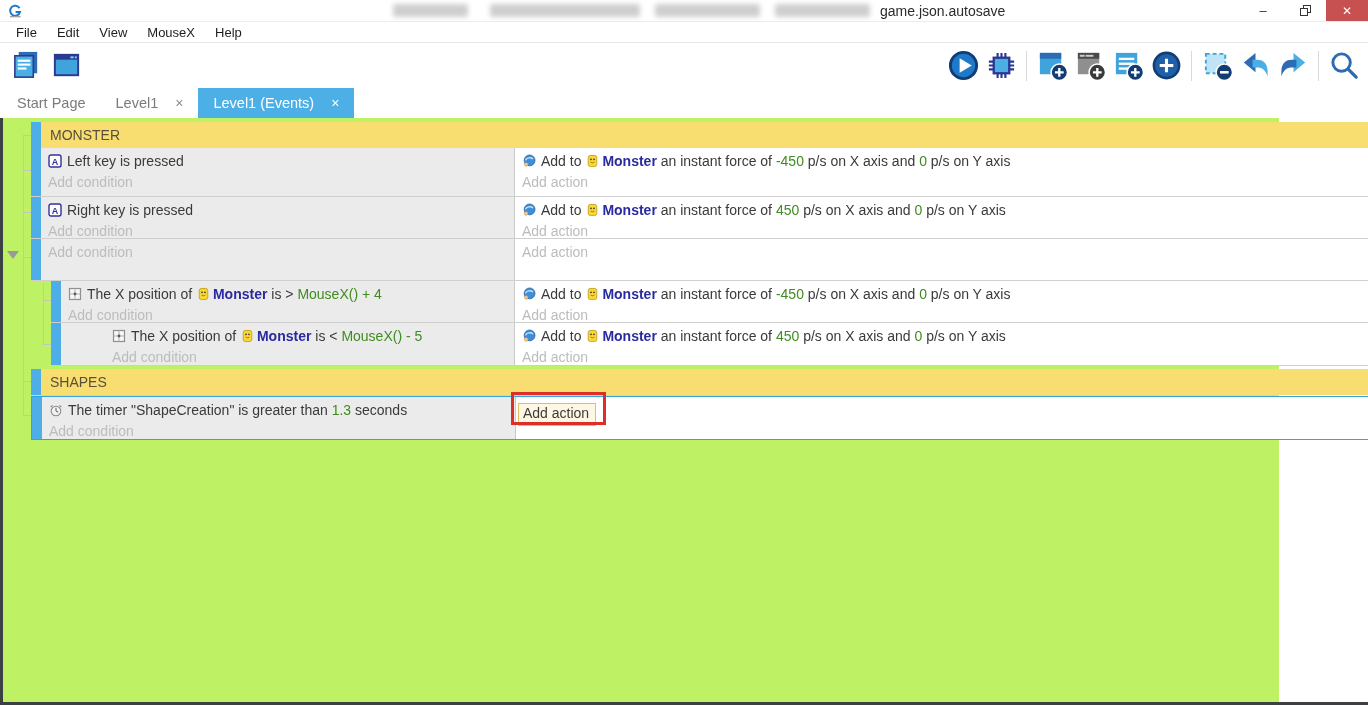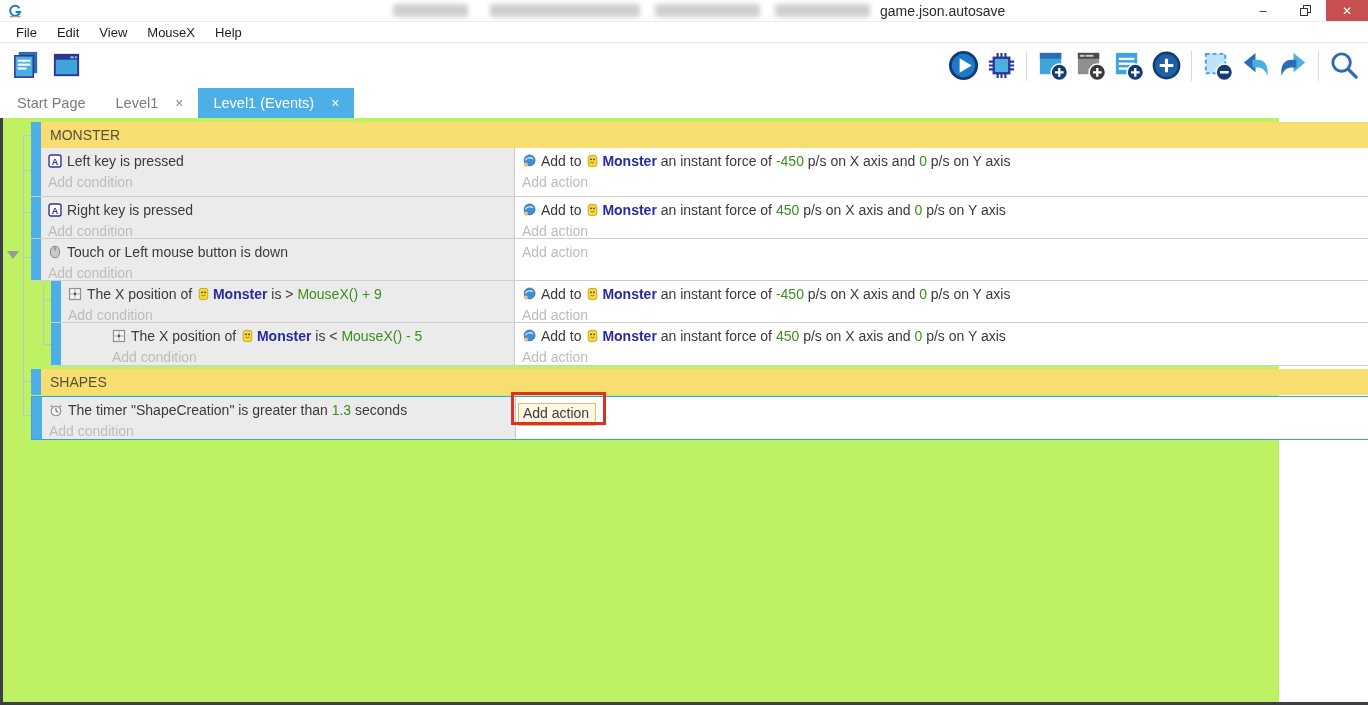--- a/index.html
+++ b/index.html
@@ -282,45 +282,40 @@
               <circle cx="8.6" cy="5.2" r="0.95" fill="#3a3a3a"></circle>
               <path d="M5 8.2 Q7 9.8 9 8.2" stroke="#8a6d00" stroke-width="0.9" fill="none"></path>
               <path d="M4 1.6 L4.6 0.8 M6 1.3 L6.4 0.6 M8 1.3 L8.4 0.6 M10 1.6 L9.6 0.8" stroke="#c7a31c" stroke-width="0.8"></path>
             </svg></span><span class="seg-object">Monster</span><span class="seg-plain"> an instant force of </span><span class="seg-expr">450</span><span class="seg-plain"> p/s on X axis and </span><span class="seg-expr">0</span><span class="seg-plain"> p/s on Y axis</span></div>
         <div class="evt-ph">Add action</div>
       </div>
     </div>
     <div class="evt-row" style="left: 28px; top: 121px; width: 1340px; height: 42px;">
       <div class="evt-strip"></div>
       <div class="cond-cell" style="width: 474px;">
-        <div class="evt-line"><span class="ric"><svg viewBox="0 0 14 14">
-              <path d="M7 1.2 C10.2 1.2 11.6 3.6 11.6 7 C11.6 10.4 10.2 12.8 7 12.8 C3.8 12.8 2.4 10.4 2.4 7 C2.4 3.6 3.8 1.2 7 1.2 Z" fill="#c9c9c9" stroke="#8a8a8a" stroke-width="1"></path>
-              <path d="M7 1.2 V5.4" stroke="#8a8a8a" stroke-width="1"></path>
-              <rect x="6.1" y="3" width="1.8" height="2.6" rx="0.9" fill="#e8b64c" stroke="#8a8a8a" stroke-width="0.6"></rect>
-            </svg></span><span class="seg-plain">Touch or Left mouse button is down</span></div>
         <div class="evt-ph">Add condition</div>
       </div>
       <div class="act-cell">
         <div class="evt-ph">Add action</div>
       </div>
     </div>
     <div class="evt-row" style="left: 48px; top: 163px; width: 1320px; height: 42px;">
       <div class="evt-strip"></div>
       <div class="cond-cell" style="width: 454px;">
         <div class="evt-line"><span class="ric"><svg viewBox="0 0 14 14">
               <rect x="1.5" y="1.5" width="11" height="11" fill="#f6f6f6" stroke="#8f8f8f" stroke-width="1.2"></rect>
               <path d="M7 1.5 V12.5 M1.5 7 H12.5" stroke="#afafaf" stroke-width="1"></path>
               <circle cx="7" cy="7" r="1.4" fill="#5a5a5a"></circle>
             </svg></span><span class="seg-plain">The X position of </span><span class="ric-inline"><svg viewBox="0 0 14 14">
               <rect x="2.4" y="1" width="9.2" height="12" rx="2.4" fill="#f8d838" stroke="#c7a31c" stroke-width="1"></rect>
               <circle cx="5.4" cy="5.2" r="0.95" fill="#3a3a3a"></circle>
               <circle cx="8.6" cy="5.2" r="0.95" fill="#3a3a3a"></circle>
               <path d="M5 8.2 Q7 9.8 9 8.2" stroke="#8a6d00" stroke-width="0.9" fill="none"></path>
               <path d="M4 1.6 L4.6 0.8 M6 1.3 L6.4 0.6 M8 1.3 L8.4 0.6 M10 1.6 L9.6 0.8" stroke="#c7a31c" stroke-width="0.8"></path>
-            </svg></span><span class="seg-object">Monster</span><span class="seg-plain"> is &gt; </span><span class="seg-expr">MouseX() + 9</span></div>
+            </svg></span><span class="seg-object">Monster</span><span class="seg-plain"> is &gt; </span><span class="seg-expr">MouseX() + 4</span></div>
         <div class="evt-ph">Add condition</div>
       </div>
       <div class="act-cell">
         <div class="evt-line"><span class="ric"><svg viewBox="0 0 14 14">
               <circle cx="7.6" cy="6.4" r="5.4" fill="#3d8fd6" stroke="#2a5fa5" stroke-width="0.8"></circle>
               <path d="M3.4 6.4 C4.2 3.6 9 3 11 5" stroke="#bfe2f7" stroke-width="1.4" fill="none"></path>
               <path d="M2.2 9.8 C3 8.6 5 8.4 5.8 9.4 C6.4 10.2 5.6 12 4.2 12.2 C3 12.4 2.2 11 2.2 9.8 Z" fill="#f3cd9e" stroke="#c79a5f" stroke-width="0.7"></path>
             </svg></span><span class="seg-plain">Add to </span><span class="ric-inline"><svg viewBox="0 0 14 14">
               <rect x="2.4" y="1" width="9.2" height="12" rx="2.4" fill="#f8d838" stroke="#c7a31c" stroke-width="1"></rect>
               <circle cx="5.4" cy="5.2" r="0.95" fill="#3a3a3a"></circle>

